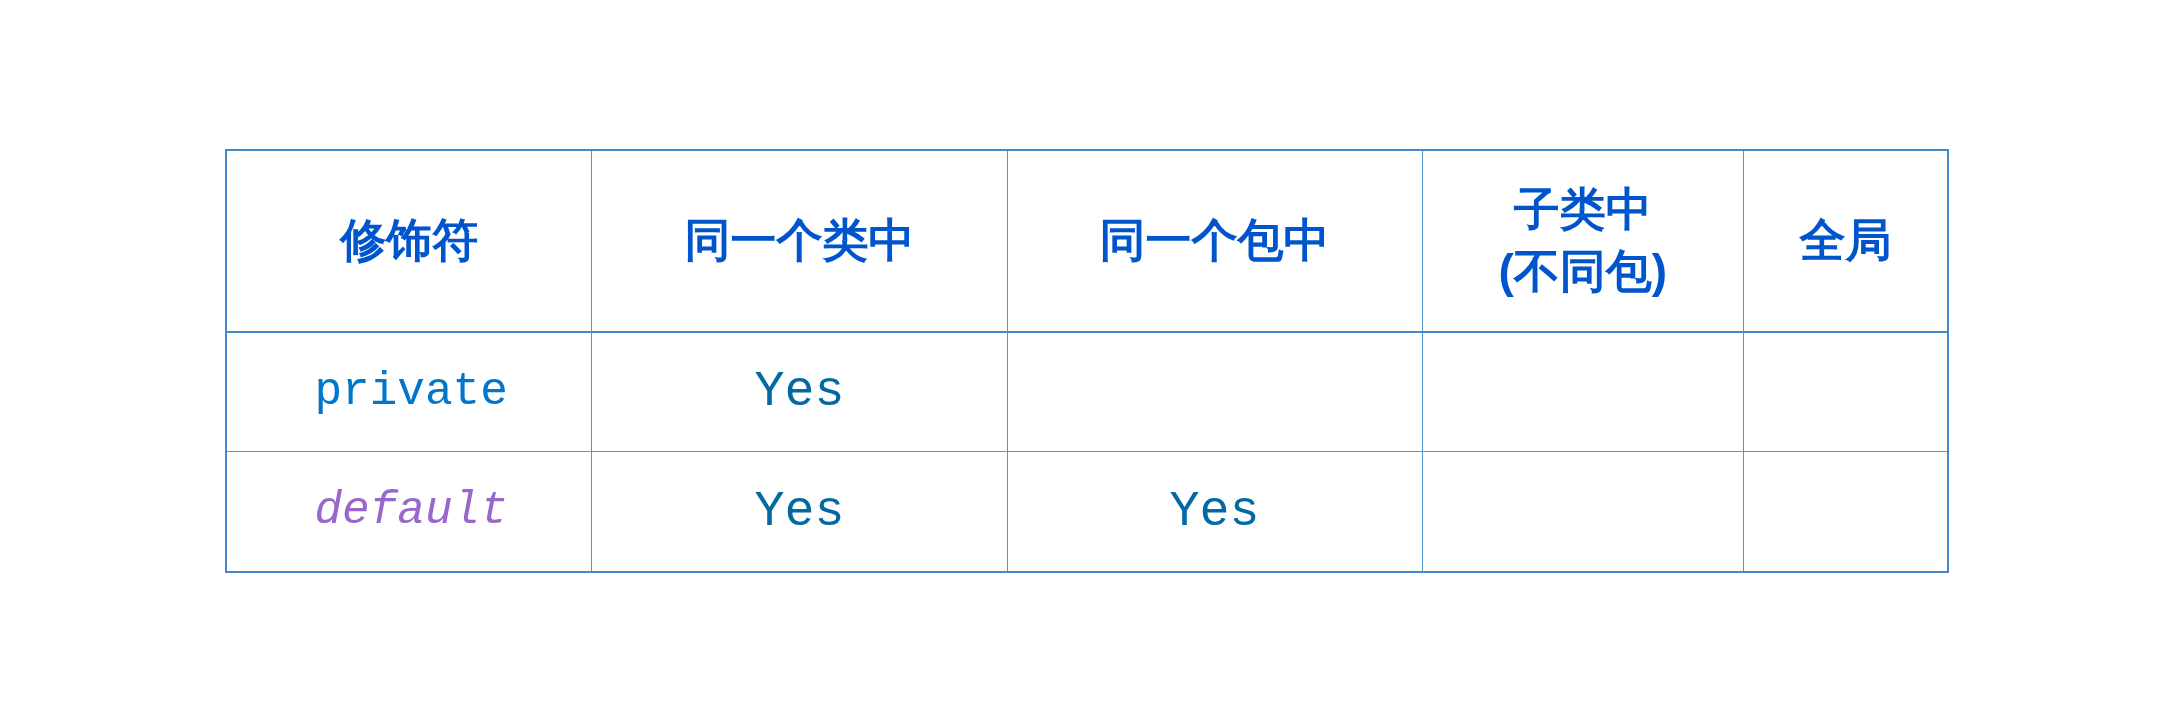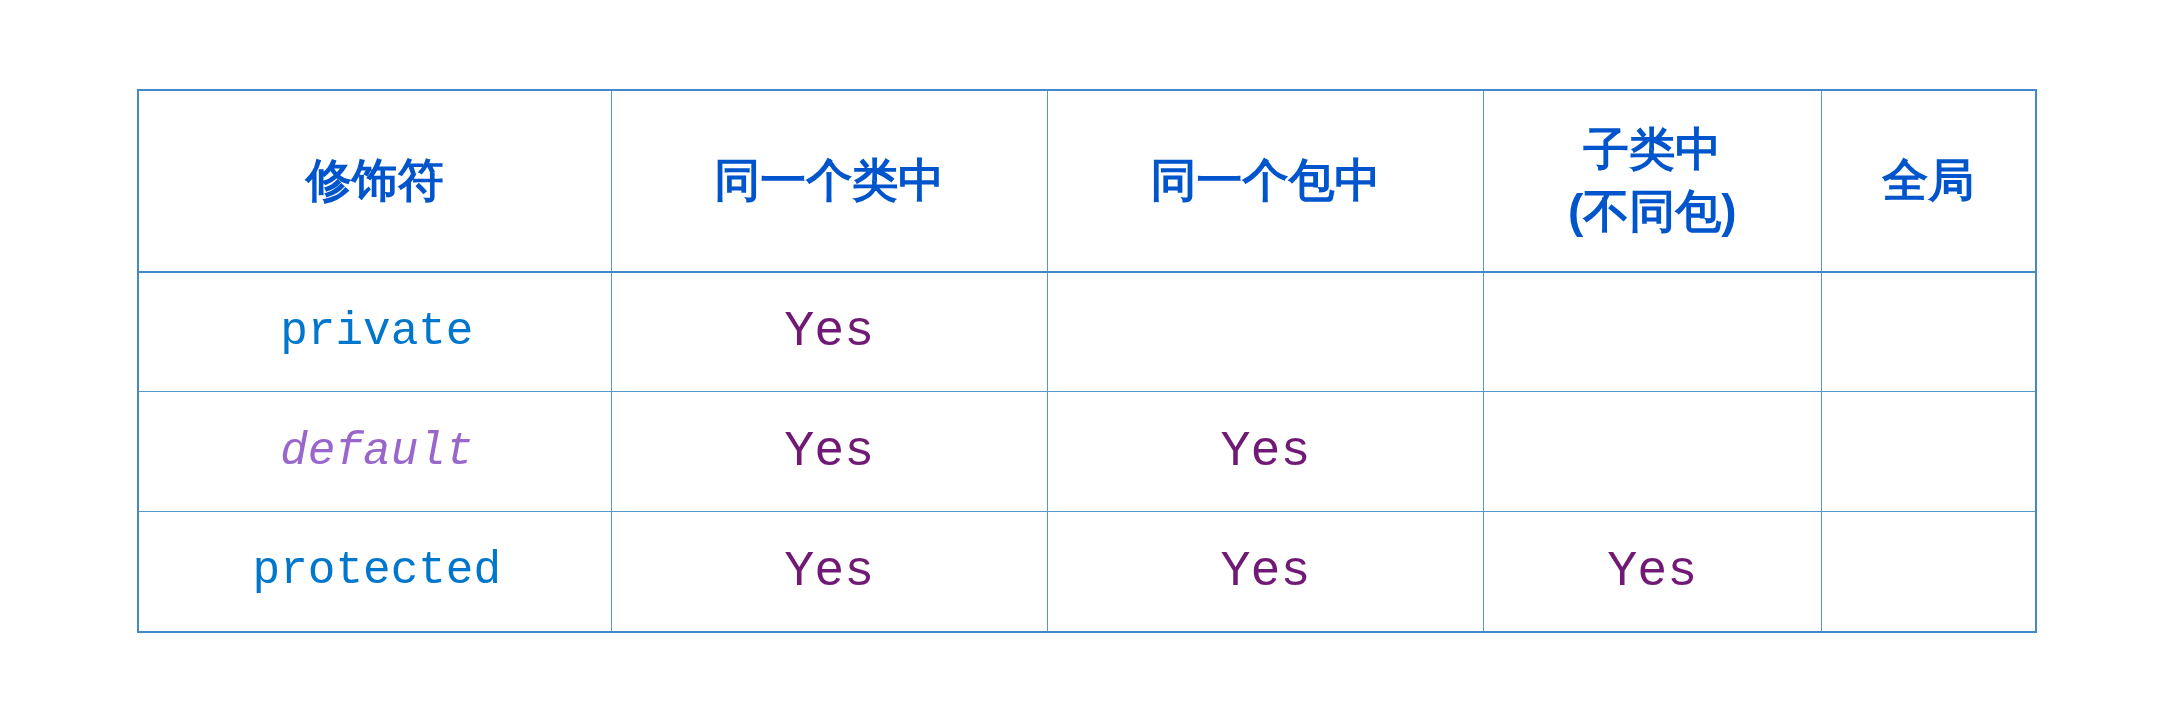--- a/index.html
+++ b/index.html
@@ -21,21 +21,21 @@
       width: 2174px;
       min-height: 721px;
       display: flex;
       justify-content: center;
       align-items: center;
       padding: 20px;
     }
 
     table {
       border-collapse: collapse;
-      width: 1900px;
+      width: 1724px;
       border: 2px solid #4488cc;
     }
 
     th, td {
       border: 1.5px solid #5599cc;
       text-align: center;
       vertical-align: middle;
       padding: 28px 20px;
     }
 
@@ -57,21 +57,21 @@
       padding-left: 24px;
     }
 
     .modifier-cell.default-style {
       color: #9966cc;
       font-style: italic;
       margin-left: 28px;
     }
 
     .yes-cell {
-      color: #701a75;
+      color: #0369a1;
       font-size: 50px;
       font-family: 'Courier New', Courier, monospace;
     }
 
     .empty-cell {
       background: #ffffff;
     }
 
     tbody tr {
       height: 120px;
@@ -103,22 +103,15 @@
         <td class="empty-cell"></td>
         <td class="empty-cell"></td>
       </tr>
       <tr>
         <td class="modifier-cell default-style">default</td>
         <td class="yes-cell">Yes</td>
         <td class="yes-cell">Yes</td>
         <td class="empty-cell"></td>
         <td class="empty-cell"></td>
       </tr>
-      <tr>
-        <td class="modifier-cell">protected</td>
-        <td class="yes-cell">Yes</td>
-        <td class="yes-cell">Yes</td>
-        <td class="yes-cell">Yes</td>
-        <td class="empty-cell"></td>
-      </tr>
     </tbody>
   </table>
 </div>
 
 </body></html>

